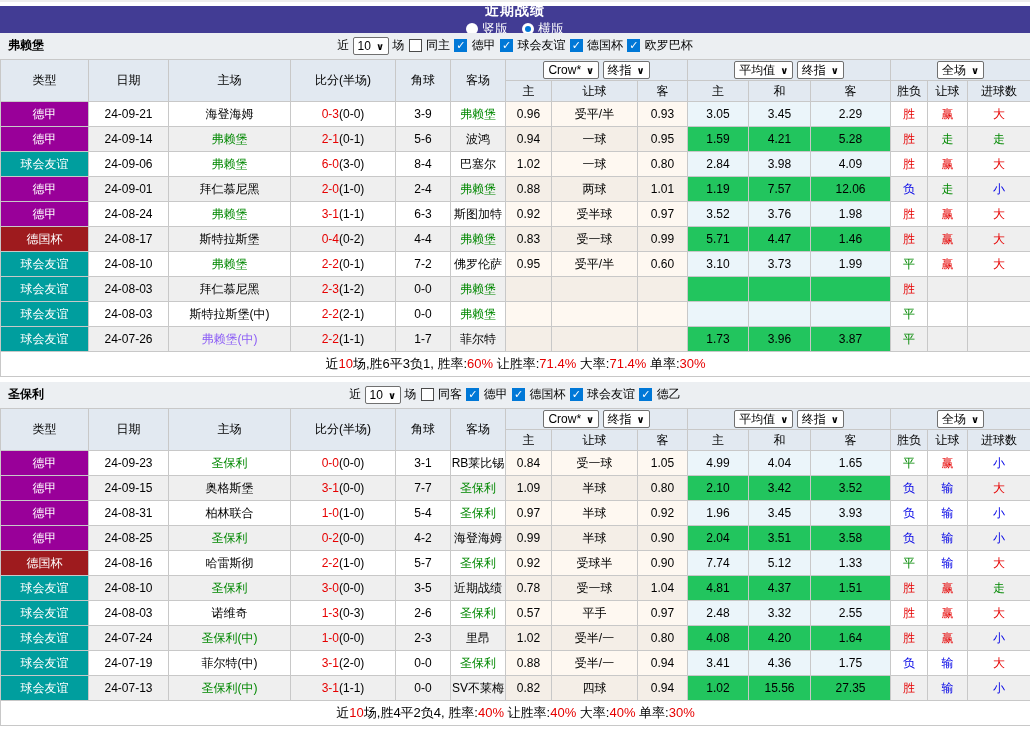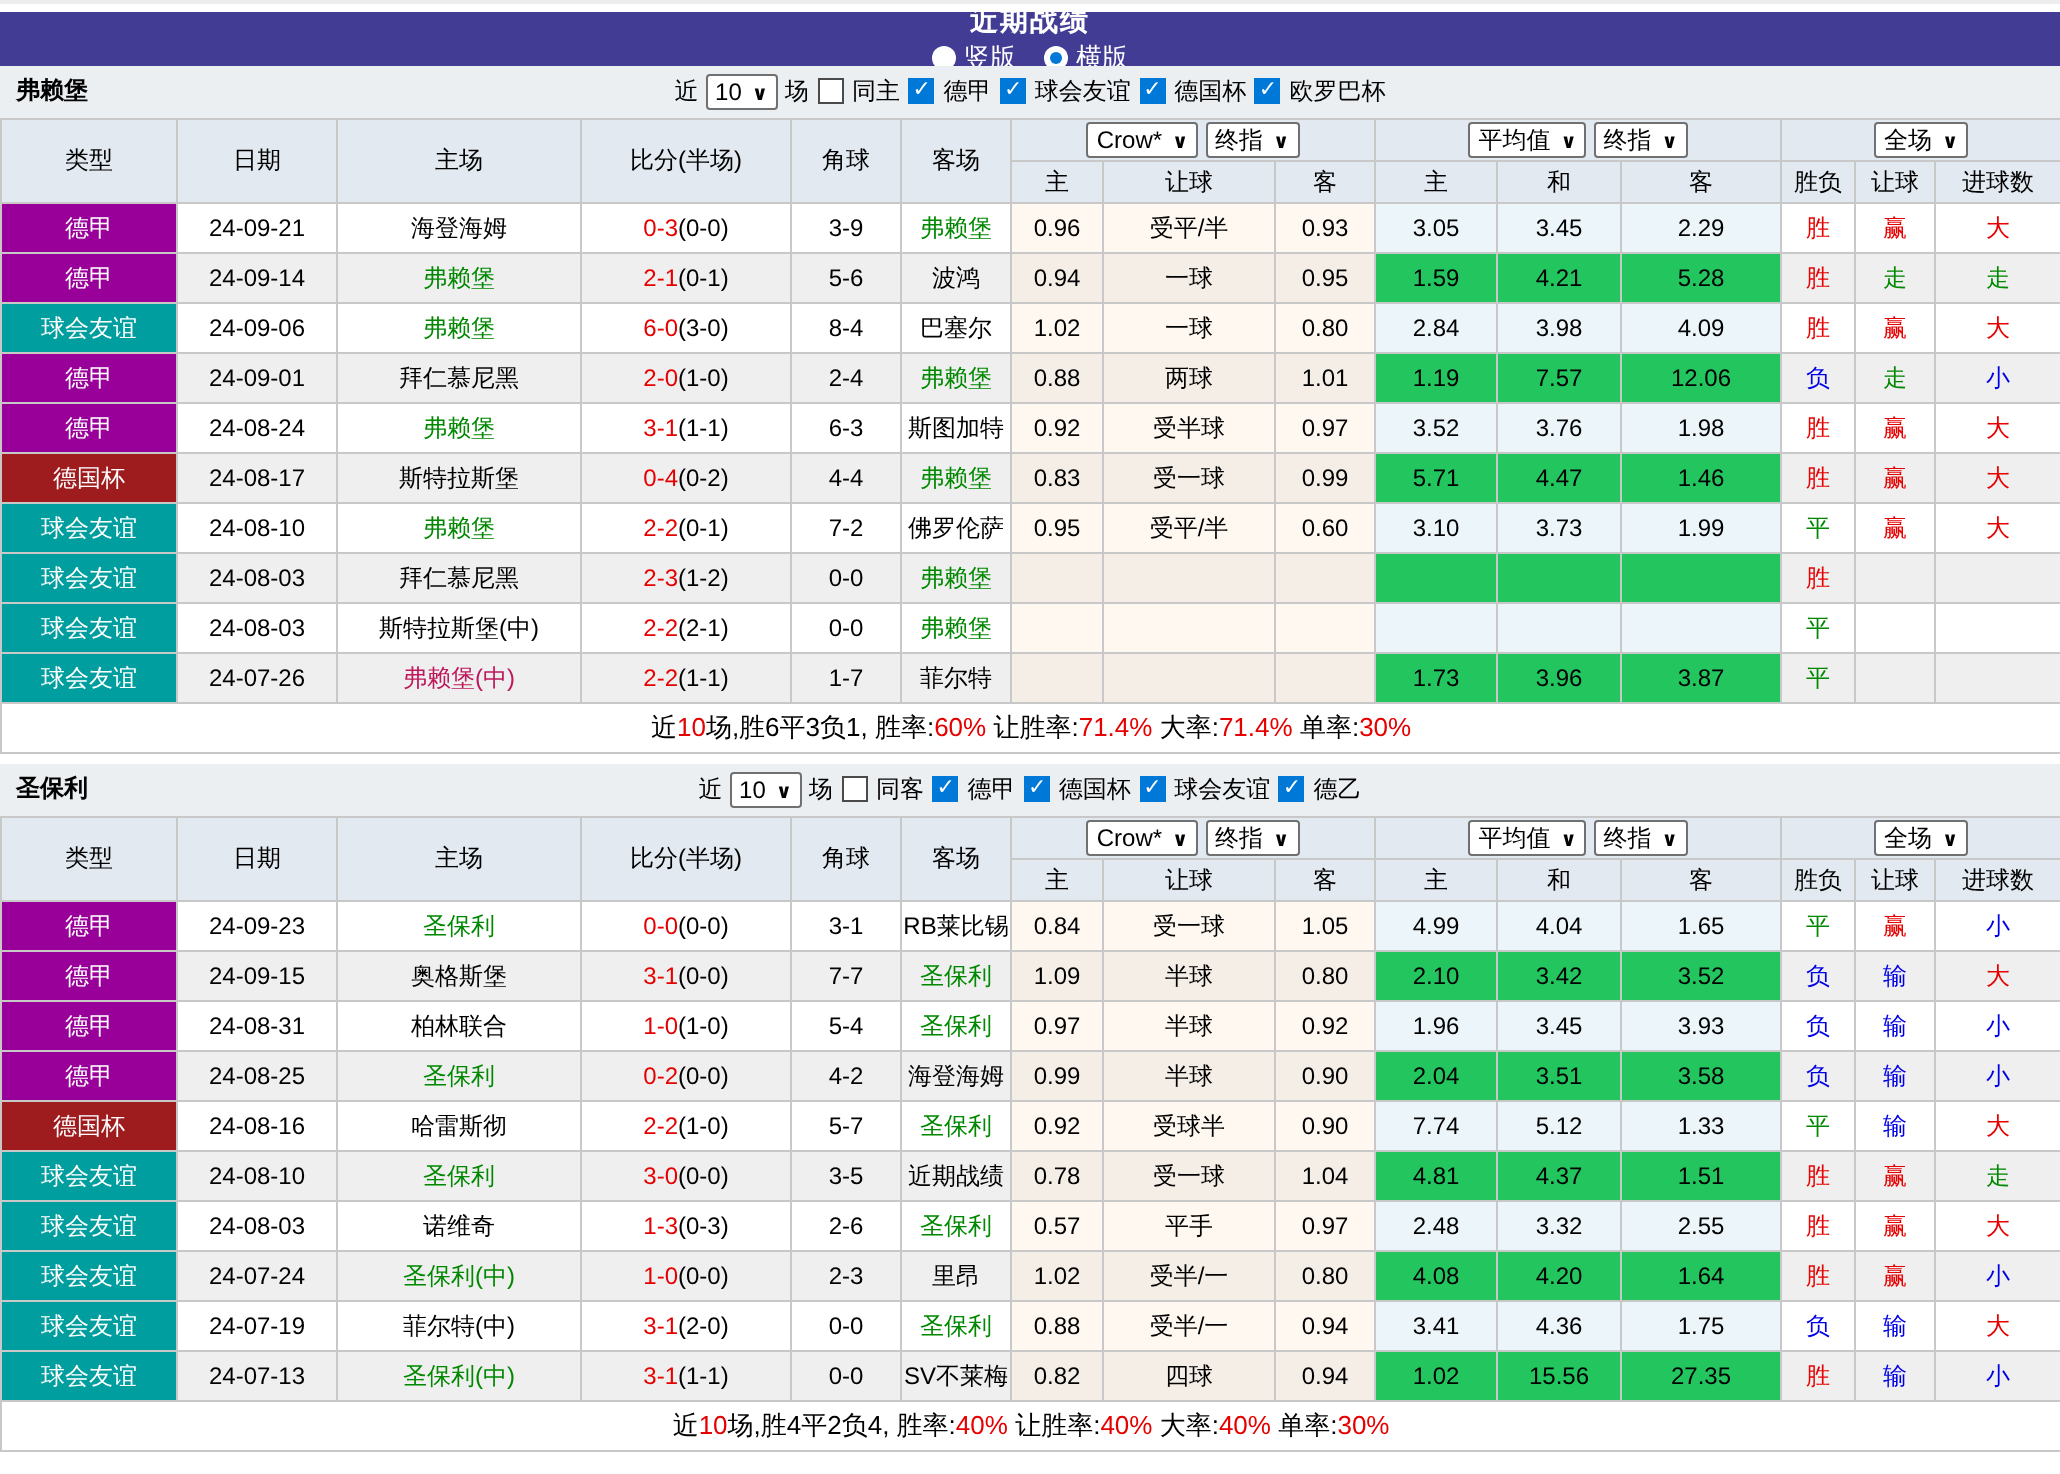--- a/index.html
+++ b/index.html
@@ -296,21 +296,21 @@
         <td class="c-blue"></td>
         <td class="c-blue"></td>
         <td class="c-blue"></td>
         <td class="c-res" style="color: rgb(0, 136, 0);">平</td>
         <td class="c-res"></td>
         <td class="c-res"></td>
       </tr>
       <tr class="alt">
         <td style="background: rgb(0, 158, 158); color: rgb(255, 255, 255);">球会友谊</td>
         <td>24-07-26</td>
-        <td style="color: #be185d;">弗赖堡(中)</td>
+        <td style="color: #8b5cf6;">弗赖堡(中)</td>
         <td><span style="color: rgb(230, 0, 0);">2-2</span><span>(1-1)</span></td>
         <td>1-7</td>
         <td>菲尔特</td>
         <td class="c-cream"></td>
         <td class="c-cream"></td>
         <td class="c-cream"></td>
         <td class="c-blue">1.73</td>
         <td class="c-blue">3.96</td>
         <td class="c-blue">3.87</td>
         <td class="c-res" style="color: rgb(0, 136, 0);">平</td>

